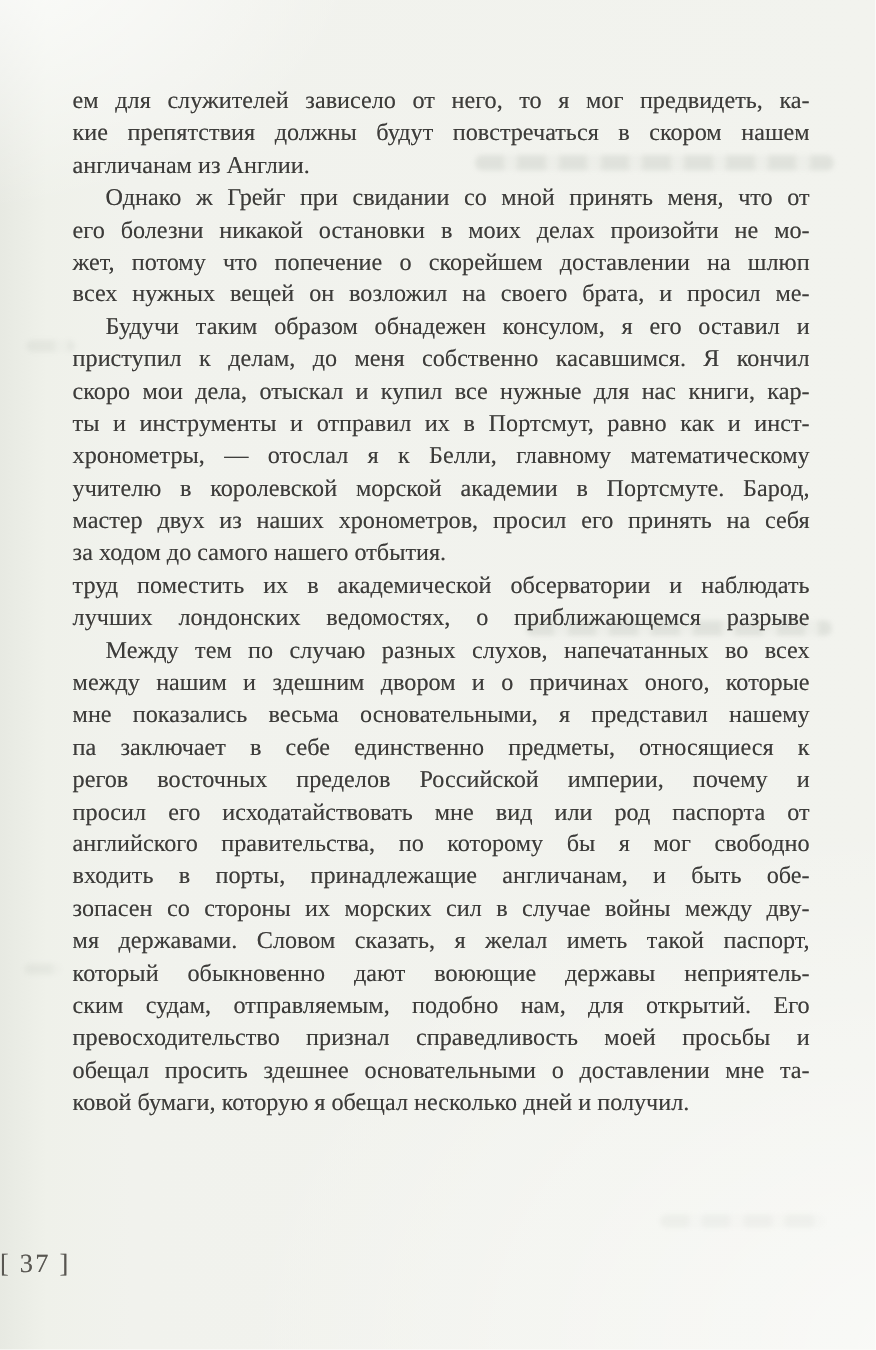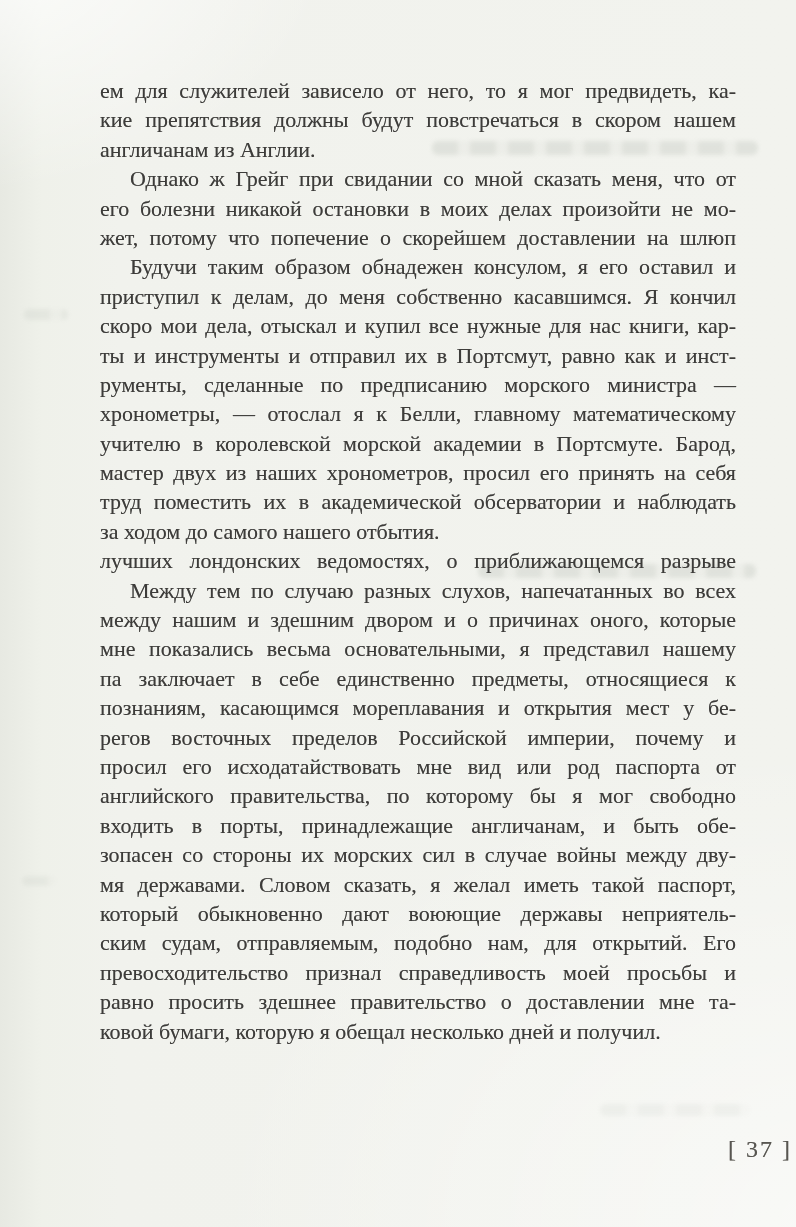--- a/index.html
+++ b/index.html
@@ -47,80 +47,78 @@
     color: #3d3c3a;
     font-size: 22px;
     line-height: 29.4px;
     text-shadow: 0 0 0.5px rgba(70,70,68,0.55);
   }
   .line {
     text-align: justify;
     text-align-last: justify;
     white-space: nowrap;
     height: 29.4px;
-    margin-left: 34px;
   }
   .line.last {
     text-align-last: left;
   }
   .line.indent {
     padding-left: 30px;
   }
   .folio {
     position: absolute;
     left: 0;
     top: 1136px;
     width: 792px;
-    text-align: right;
+    text-align: left;
     color: #585651;
     font-size: 24px;
     letter-spacing: 2px;
     text-shadow: 0 0 0.5px rgba(90,88,84,0.5);
   }
 </style>
 </head>
 <body>
 
 <div class="page">
   <div class="ghost g1"></div>
   <div class="ghost g2"></div>
   <div class="ghost g3"></div>
   <div class="ghost g4"></div>
   <div class="ghost g5"></div>
 
   <div class="text-block">
       <div class="line">ем для служителей зависело от него, то я мог предвидеть, ка-</div>
       <div class="line">кие препятствия должны будут повстречаться в скором нашем</div>
       <div class="line last">англичанам из Англии.</div>
-      <div class="line indent">Однако ж Грейг при свидании со мной сказать меня, что от</div>
+      <div class="line indent">Однако ж Грейг при свидании со мной принять меня, что от</div>
       <div class="line">его болезни никакой остановки в моих делах произойти не мо-</div>
       <div class="line">жет, потому что попечение о скорейшем доставлении на шлюп</div>
+      <div class="line">всех нужных вещей он возложил на своего брата, и просил ме-</div>
       <div class="line indent">Будучи таким образом обнадежен консулом, я его оставил и</div>
       <div class="line">приступил к делам, до меня собственно касавшимся. Я кончил</div>
       <div class="line">скоро мои дела, отыскал и купил все нужные для нас книги, кар-</div>
       <div class="line">ты и инструменты и отправил их в Портсмут, равно как и инст-</div>
-      <div class="line">рументы, сделанные по предписанию морского министра —</div>
       <div class="line">хронометры, — отослал я к Белли, главному математическому</div>
       <div class="line">учителю в королевской морской академии в Портсмуте. Барод,</div>
       <div class="line">мастер двух из наших хронометров, просил его принять на себя</div>
+      <div class="line last">за ходом до самого нашего отбытия.</div>
       <div class="line">труд поместить их в академической обсерватории и наблюдать</div>
-      <div class="line last">за ходом до самого нашего отбытия.</div>
       <div class="line">лучших лондонских ведомостях, о приближающемся разрыве</div>
       <div class="line indent">Между тем по случаю разных слухов, напечатанных во всех</div>
       <div class="line">между нашим и здешним двором и о причинах оного, которые</div>
       <div class="line">мне показались весьма основательными, я представил нашему</div>
       <div class="line">па заключает в себе единственно предметы, относящиеся к</div>
-      <div class="line">познаниям, касающимся мореплавания и открытия мест у бе-</div>
       <div class="line">регов восточных пределов Российской империи, почему и</div>
       <div class="line">просил его исходатайствовать мне вид или род паспорта от</div>
       <div class="line">английского правительства, по которому бы я мог свободно</div>
       <div class="line">входить в порты, принадлежащие англичанам, и быть обе-</div>
       <div class="line">зопасен со стороны их морских сил в случае войны между дву-</div>
       <div class="line">мя державами. Словом сказать, я желал иметь такой паспорт,</div>
       <div class="line">который обыкновенно дают воюющие державы неприятель-</div>
       <div class="line">ским судам, отправляемым, подобно нам, для открытий. Его</div>
       <div class="line">превосходительство признал справедливость моей просьбы и</div>
-      <div class="line">равно просить здешнее правительство о доставлении мне та-</div>
+      <div class="line">обещал просить здешнее основательными о доставлении мне та-</div>
       <div class="line last">ковой бумаги, которую я обещал несколько дней и получил.</div>
     </div>
 
   <div class="folio">[ 37 ]</div>
 </div>
 
 </body></html>

